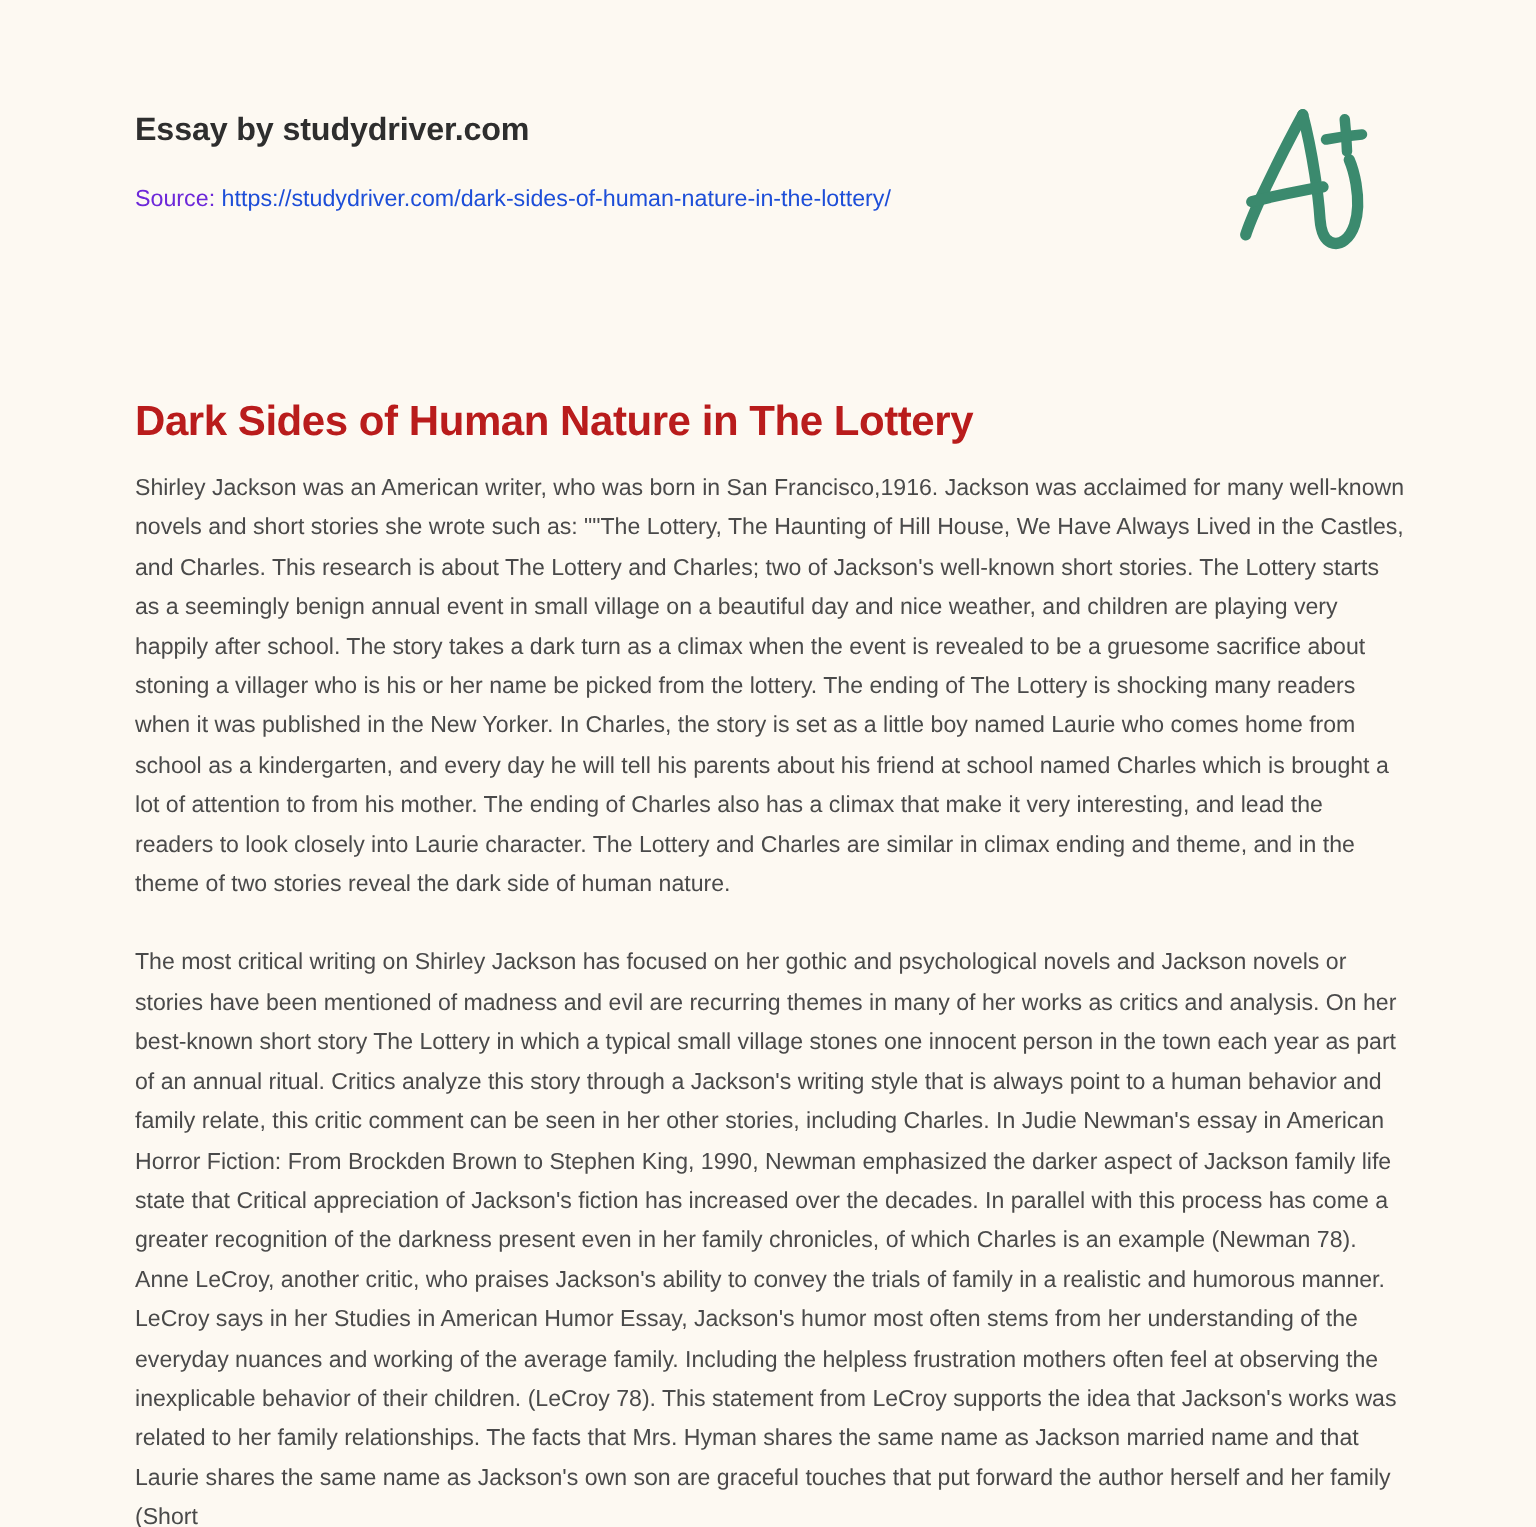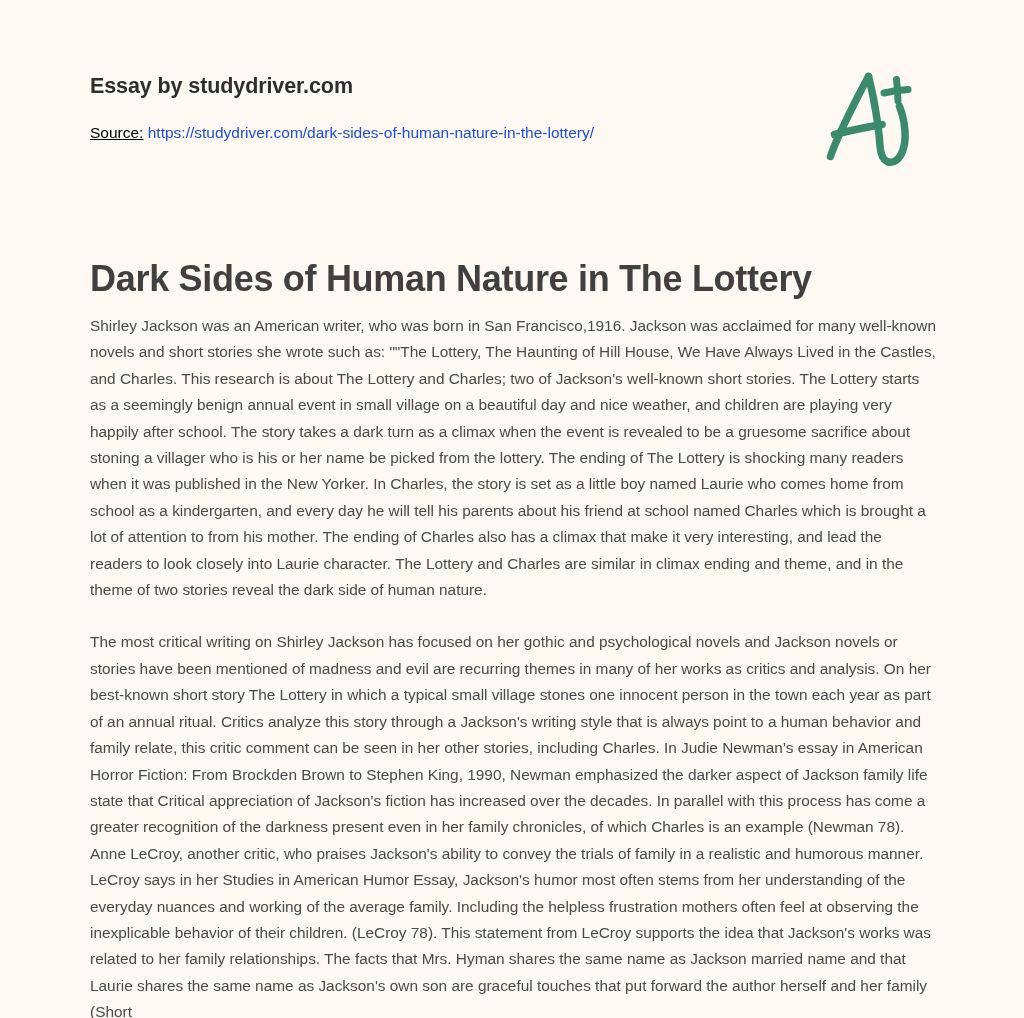--- a/index.html
+++ b/index.html
@@ -48,22 +48,21 @@
 
   .source-line {
     position: absolute;
     left: 90px;
     top: 122px;
     font-size: 15.5px;
     white-space: nowrap;
     line-height: 1.4;
   }
   .source-label {
-    color: #000000;
-    text-decoration: underline;
+    color: #6d28d9;
   }
   .source-url {
     color: #1d4ed8;
     text-decoration: none;
   }
 
   
   .logo {
     position: absolute;
     left: 812px;
@@ -74,26 +73,26 @@
   .logo svg {
     display: block;
     width: 120px;
     height: 118px;
   }
 
   
   .doc-title {
     position: absolute;
     left: 90px;
-    top: 232px;
+    top: 244px;
     width: 860px;
-    font-size: 36px;
+    font-size: 28px;
     font-weight: bold;
     letter-spacing: -0.3px;
-    color: #404040;
+    color: #b91c1c;
     line-height: 1.25;
   }
 
   
   .body-copy {
     position: absolute;
     left: 90px;
     top: 313px;
     width: 846px;
     font-size: 15.4px;

